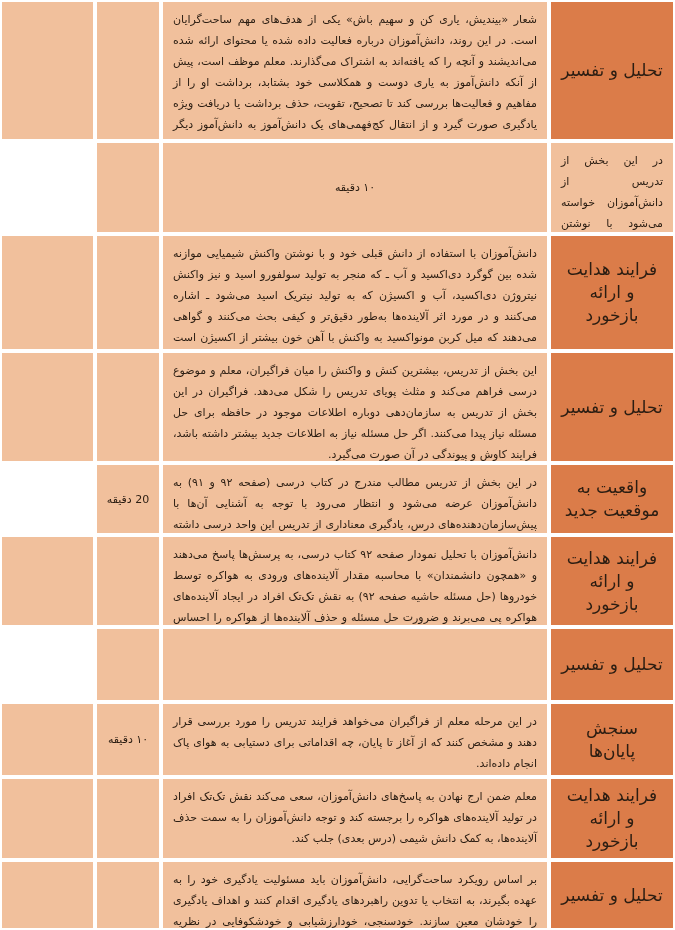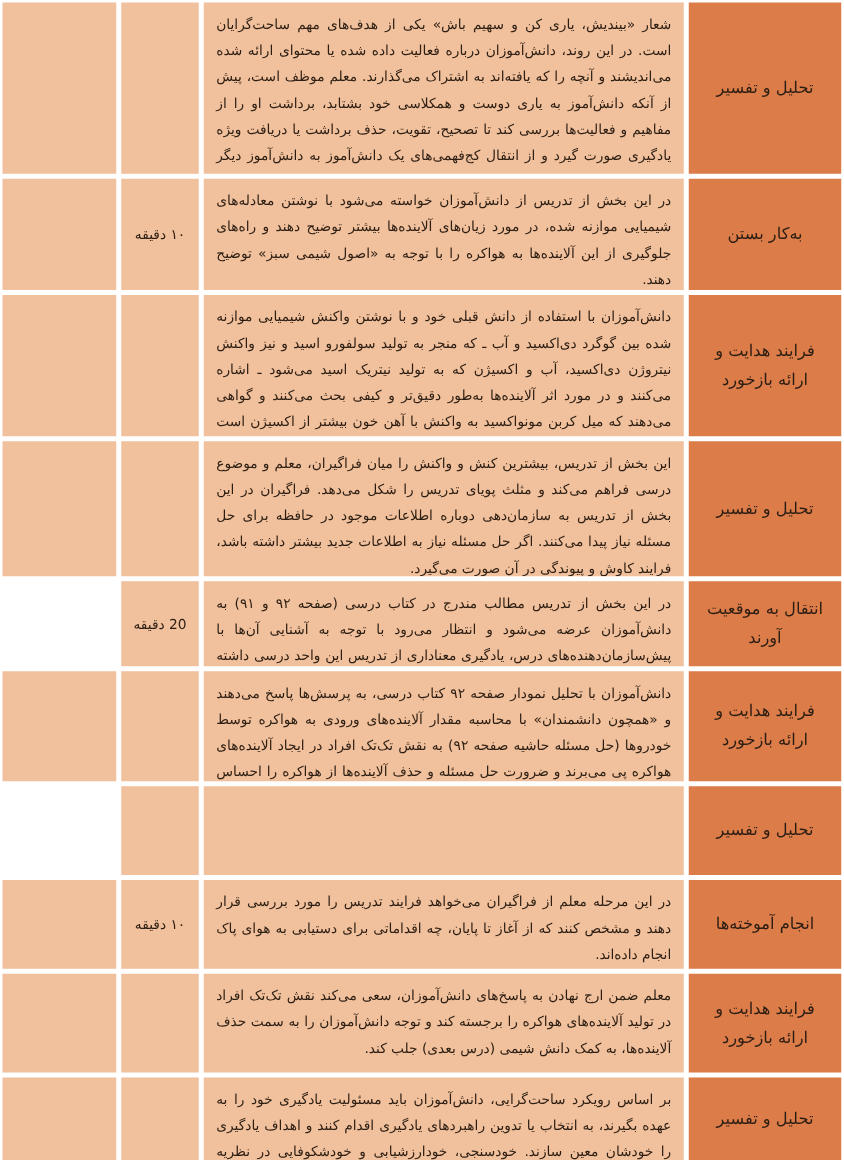--- a/index.html
+++ b/index.html
@@ -32,21 +32,21 @@
   .row:nth-child(6)  { height: 88px;  }
   .row:nth-child(7)  { height: 71px;  }
   .row:nth-child(8)  { height: 71px;  }
   .row:nth-child(9)  { height: 79px;  }
   .row:nth-child(10) { height: 66px;  }
   .cell { overflow: hidden; color: #2B1D12; }
   .cell.stage {
     background: #DB7C49;
     display: flex; align-items: center; justify-content: center;
     text-align: center;
-    font-size: 13px;
+    font-size: 17px;
     line-height: 23px;
     padding: 4px 10px;
   }
   .cell.desc {
     background: #F1C09C;
     padding: 7px 10px 5px 10px;
     font-size: 11px;
     line-height: 21px;
     text-align: justify;
     text-justify: inter-word;
@@ -72,23 +72,20 @@
     </div>
     <div class="cell time">
       <span></span>
     </div>
     <div class="cell resource">
       <span></span>
     </div>
   </div>
 
   <div class="row">
-    <div class="cell stage">
-      <span>به‌کار بستن</span>
-    </div>
     <div class="cell desc">
       <span>در این بخش از تدریس از دانش‌آموزان خواسته می‌شود با نوشتن معادله‌های شیمیایی موازنه شده، در مورد زیان‌های آلاینده‌ها بیشتر توضیح دهند و راه‌های جلوگیری از این آلاینده‌ها به هواکره را با توجه به «اصول شیمی سبز» توضیح دهند.</span>
     </div>
     <div class="cell time">
       <span>۱۰ دقیقه</span>
     </div>
     <div class="cell resource">
       <span></span>
     </div>
   </div>
@@ -118,21 +115,21 @@
     <div class="cell time">
       <span></span>
     </div>
     <div class="cell resource">
       <span></span>
     </div>
   </div>
 
   <div class="row">
     <div class="cell stage">
-      <span>انتقال به موقعیت آورند</span>
+      <span>واقعیت به موقعیت جدید</span>
     </div>
     <div class="cell desc">
       <span>در این بخش از تدریس مطالب مندرج در کتاب درسی (صفحه ۹۲ و ۹۱) به دانش‌آموزان عرضه می‌شود و انتظار می‌رود با توجه به آشنایی آن‌ها با پیش‌سازمان‌دهنده‌های درس، یادگیری معناداری از تدریس این واحد درسی داشته باشند.</span>
     </div>
     <div class="cell time">
       <span>20 دقیقه</span>
     </div>
   </div>
 
   <div class="row">
@@ -157,21 +154,21 @@
     <div class="cell time">
       <span></span>
     </div>
     <div class="cell resource">
       <span></span>
     </div>
   </div>
 
   <div class="row">
     <div class="cell stage">
-      <span>انجام آموخته‌ها</span>
+      <span>سنجش پایان‌ها</span>
     </div>
     <div class="cell desc">
       <span>در این مرحله معلم از فراگیران می‌خواهد فرایند تدریس را مورد بررسی قرار دهند و مشخص کنند که از آغاز تا پایان، چه اقداماتی برای دستیابی به هوای پاک انجام داده‌اند.</span>
     </div>
     <div class="cell time">
       <span>۱۰ دقیقه</span>
     </div>
     <div class="cell resource">
       <span></span>
     </div>

